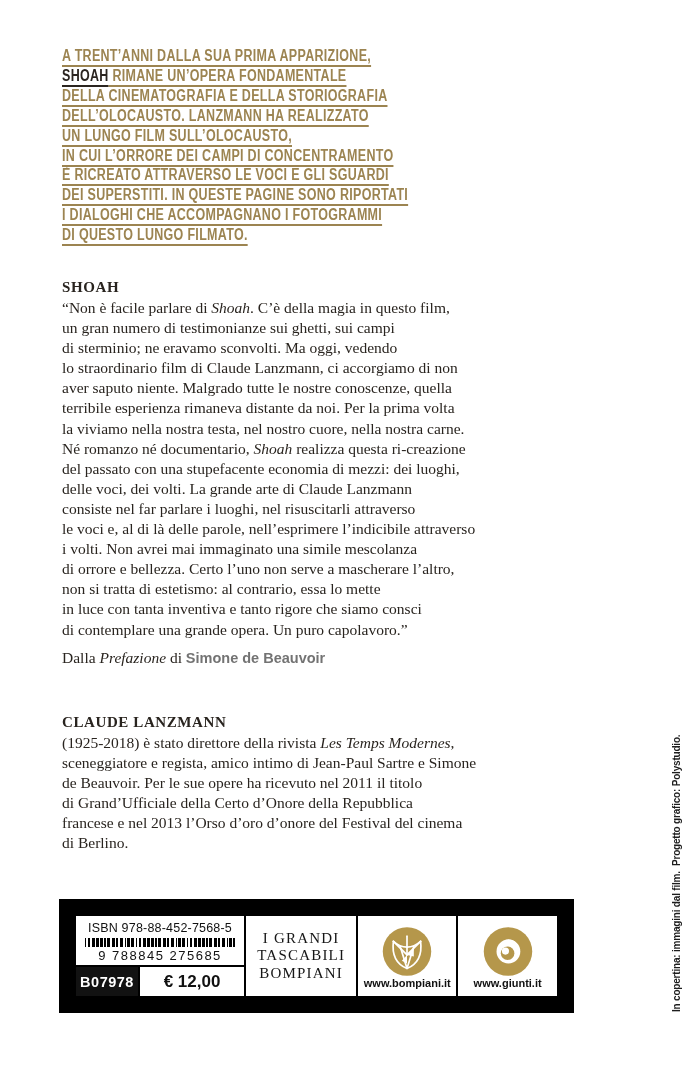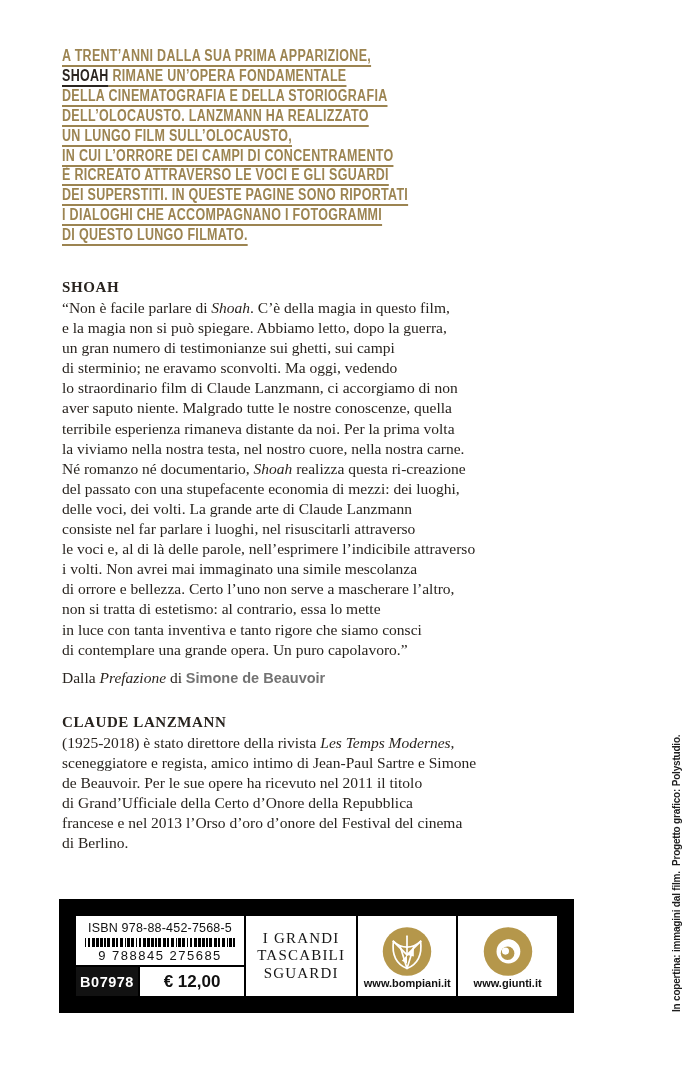--- a/index.html
+++ b/index.html
@@ -76,21 +76,20 @@
       <div class="line"><span>È RICREATO ATTRAVERSO LE VOCI E GLI SGUARDI</span></div>
       <div class="line"><span>DEI SUPERSTITI. IN QUESTE PAGINE SONO RIPORTATI</span></div>
       <div class="line"><span>I DIALOGHI CHE ACCOMPAGNANO I FOTOGRAMMI</span></div>
       <div class="line"><span>DI QUESTO LUNGO FILMATO.</span></div>
     </section>
 
   <section class="synopsis">
     <h2 class="blockhead">SHOAH</h2>
     <div>
         <div class="body-line"><span>“Non è facile parlare di </span><span class="it">Shoah</span><span>. C’è della magia in questo film,</span></div>
-        <div class="body-line"><span>e la magia non si può spiegare. Abbiamo letto, dopo la guerra,</span></div>
         <div class="body-line"><span>un gran numero di testimonianze sui ghetti, sui campi</span></div>
         <div class="body-line"><span>di sterminio; ne eravamo sconvolti. Ma oggi, vedendo</span></div>
         <div class="body-line"><span>lo straordinario film di Claude Lanzmann, ci accorgiamo di non</span></div>
         <div class="body-line"><span>aver saputo niente. Malgrado tutte le nostre conoscenze, quella</span></div>
         <div class="body-line"><span>terribile esperienza rimaneva distante da noi. Per la prima volta</span></div>
         <div class="body-line"><span>la viviamo nella nostra testa, nel nostro cuore, nella nostra carne.</span></div>
         <div class="body-line"><span>Né romanzo né documentario, </span><span class="it">Shoah</span><span> realizza questa ri-creazione</span></div>
         <div class="body-line"><span>del passato con una stupefacente economia di mezzi: dei luoghi,</span></div>
         <div class="body-line"><span>delle voci, dei volti. La grande arte di Claude Lanzmann</span></div>
         <div class="body-line"><span>consiste nel far parlare i luoghi, nel risuscitarli attraverso</span></div>
@@ -203,21 +202,21 @@
       <div class="c1row">
         <div class="code">B07978</div>
         <div class="price">€ 12,00</div>
       </div>
     </div>
 
     <div class="cell c2">
       <div class="series">
           <div class="series-line"><span>I GRANDI</span></div>
           <div class="series-line"><span>TASCABILI</span></div>
-          <div class="series-line"><span>SGUARDI</span></div>
+          <div class="series-line"><span>BOMPIANI</span></div>
         </div>
     </div>
 
     <div class="cell c3 logocell">
       <svg width="64" height="64" viewBox="0 0 60 60">
         <circle cx="30" cy="30" r="28.5" fill="#b5974b"></circle>
         <g fill="none" stroke="#fff" stroke-width="2" stroke-linecap="round" stroke-linejoin="round">
           <path d="M14 18 C12 34 18 45 30 50 C42 45 48 34 46 18"></path>
           <path d="M14 18 C24 27 36 27 46 18"></path>
           <path d="M14 18 L30 34 L46 18"></path>

